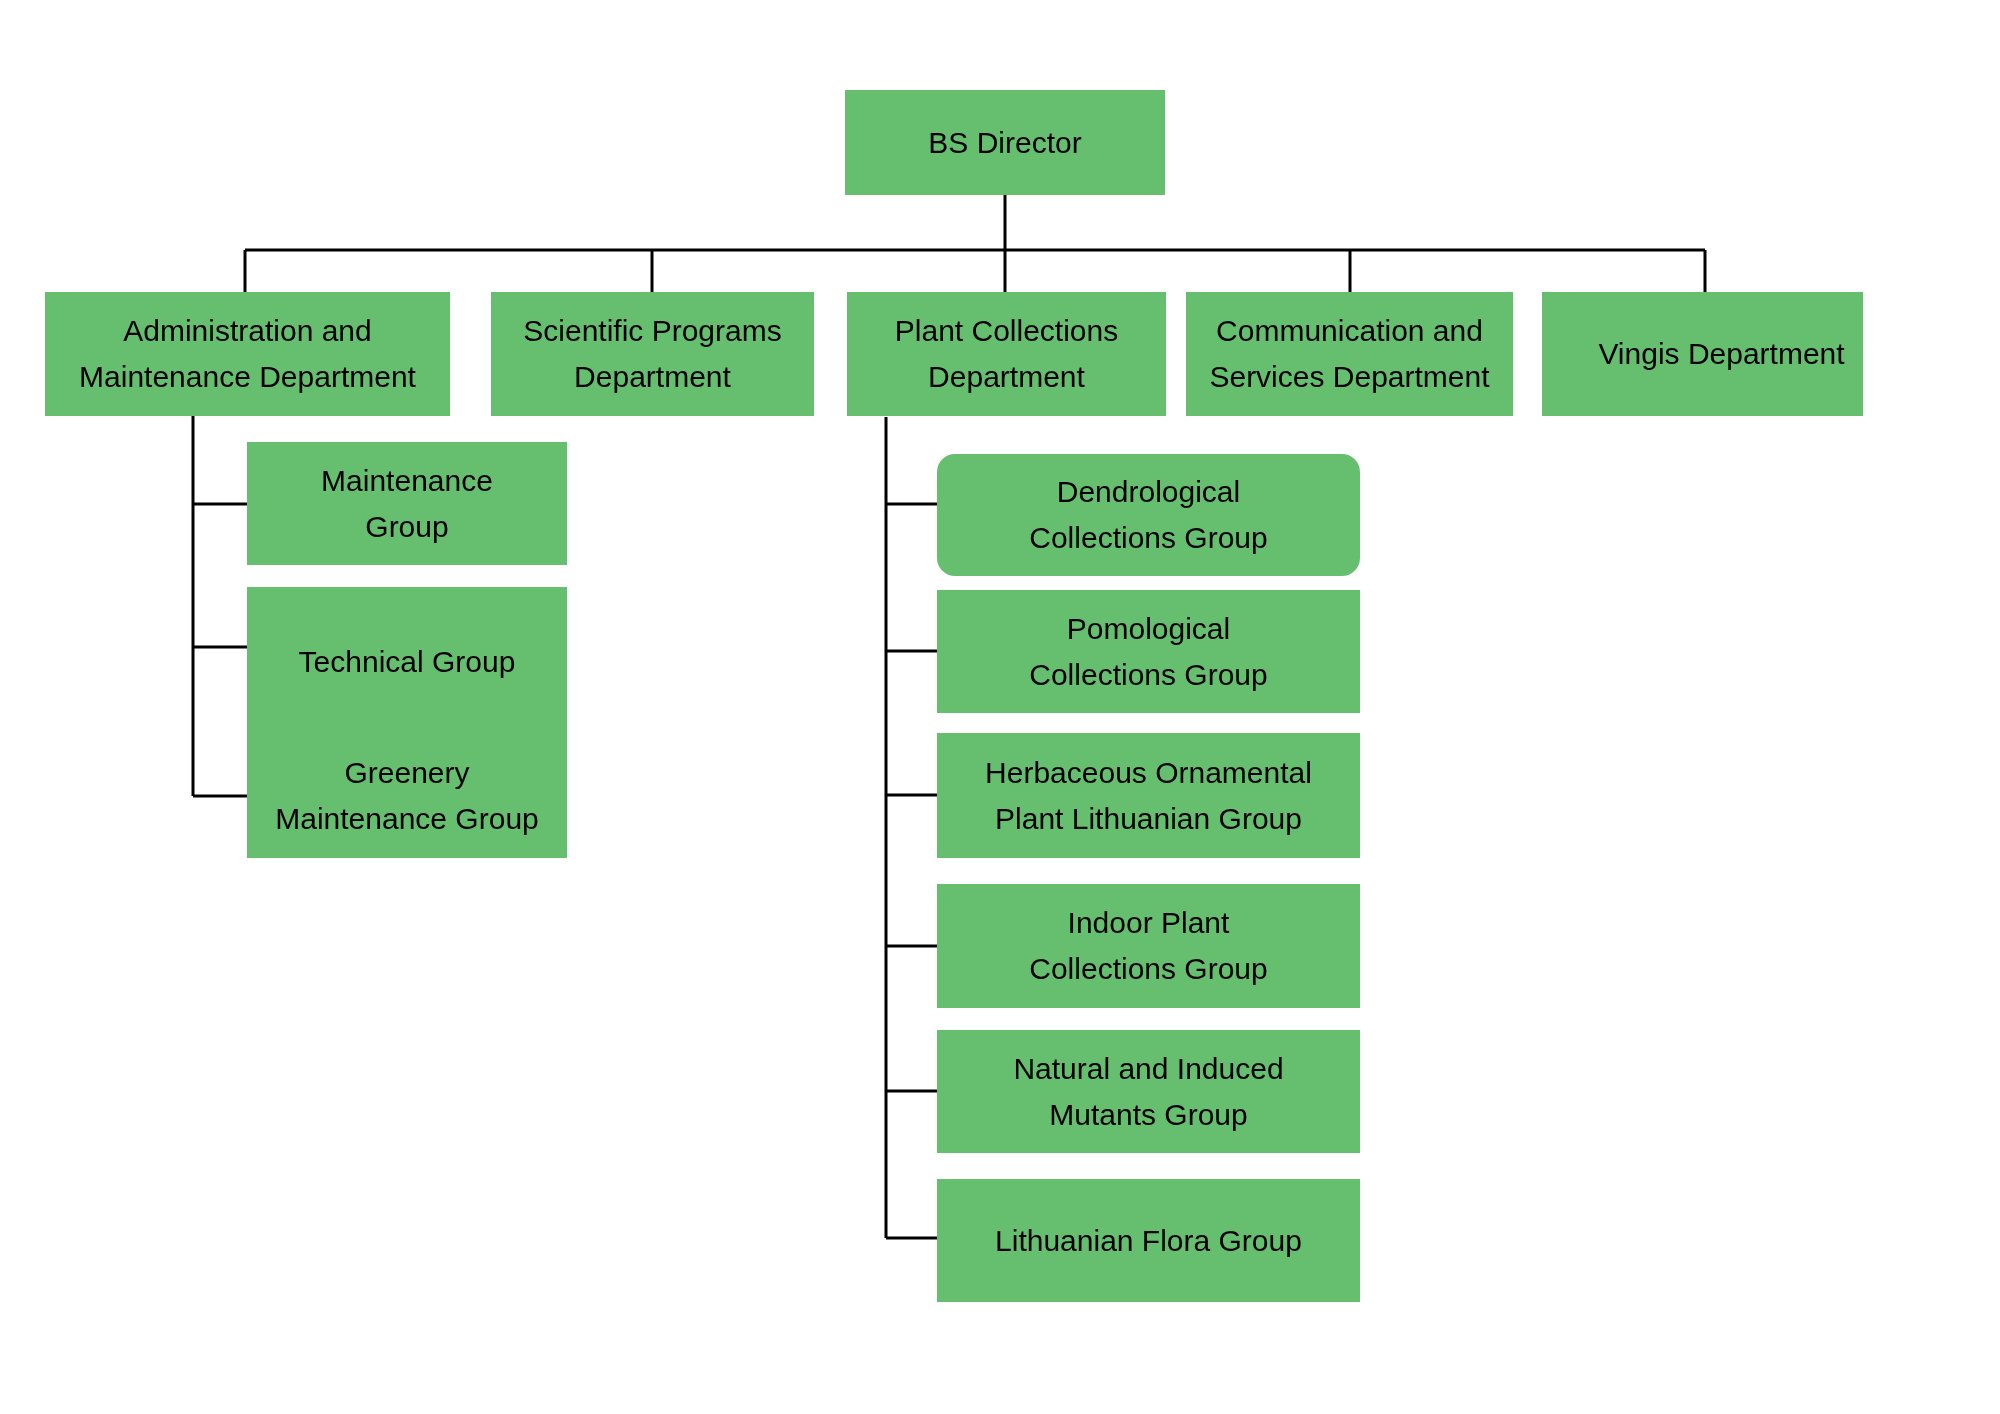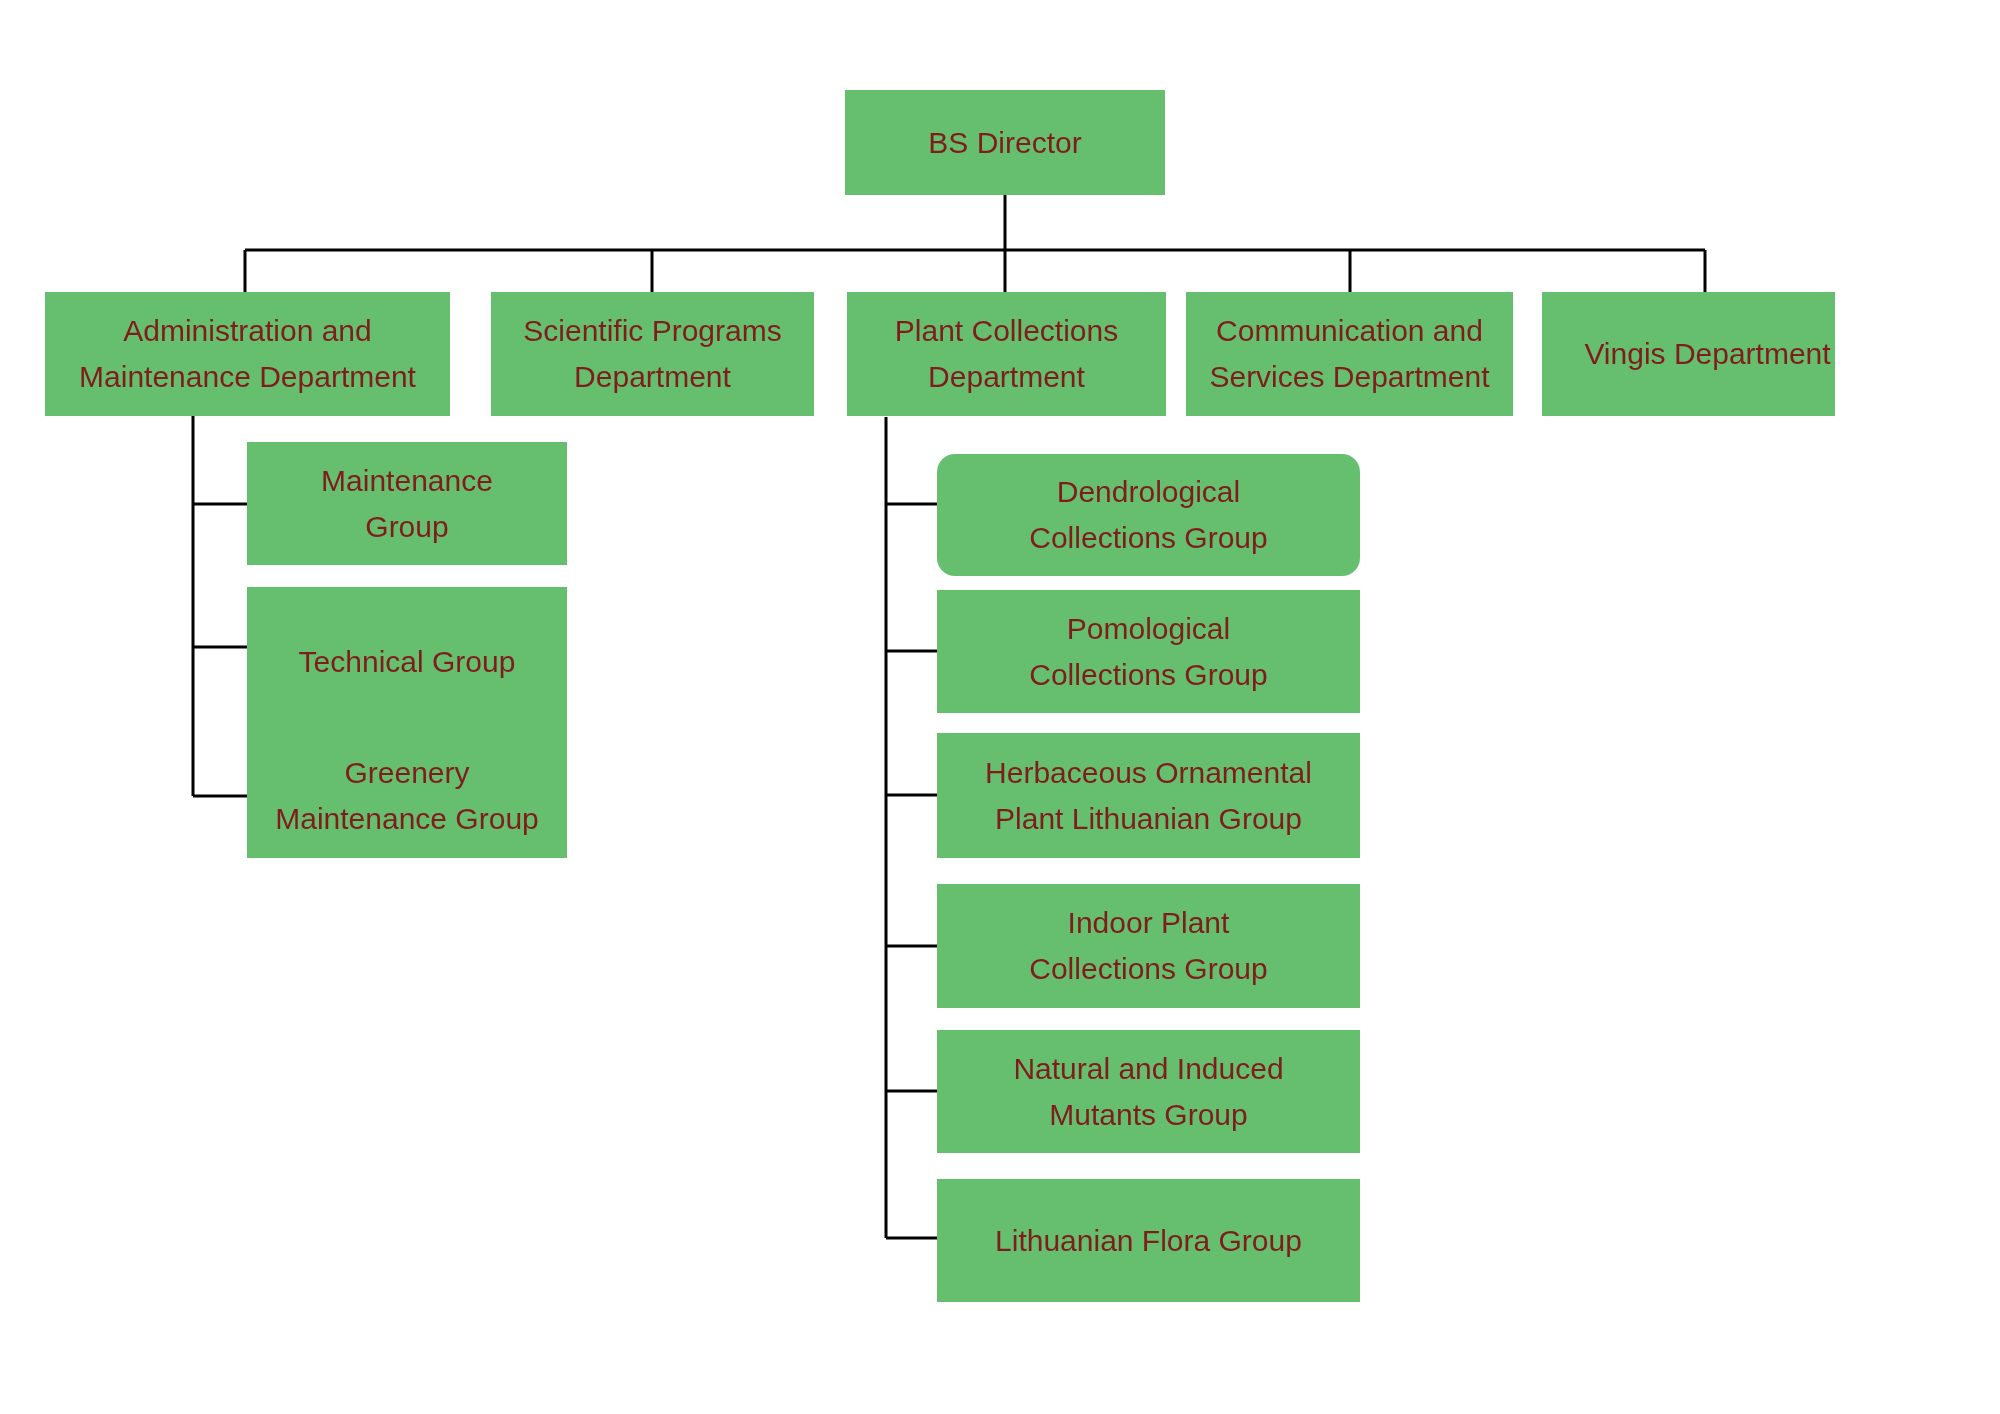--- a/index.html
+++ b/index.html
@@ -12,21 +12,21 @@
     overflow: hidden;
   }
   .connectors {
     position: absolute;
     left: 0; top: 0;
     width: 2000px; height: 1414px;
   }
   .node {
     position: absolute;
     background: #66BF6E;
-    color: #7f1d1d;
+    color: #000000;
     display: flex;
     align-items: center;
     justify-content: center;
     text-align: center;
     white-space: pre-line;
     font-size: 30px;
     line-height: 46px;
     box-sizing: border-box;
   }
 </style>
@@ -51,21 +51,21 @@
 
   <div class="node" style="left:491px; top:292px; width:323px; height:124px;">Scientific Programs
 Department</div>
 
   <div class="node" style="left:847px; top:292px; width:319px; height:124px;">Plant Collections
 Department</div>
 
   <div class="node" style="left:1186px; top:292px; width:327px; height:124px;">Communication and
 Services Department</div>
 
-  <div class="node" style="left:1542px; top:292px; width:293px; height:124px;padding-left:38px;">Vingis Department</div>
+  <div class="node" style="left:1542px; top:292px; width:321px; height:124px;padding-left:38px;">Vingis Department</div>
 
   <div class="node" style="left:247px; top:442px; width:320px; height:123px;">Maintenance
 Group</div>
 
   <div class="node" style="left:247px; top:587px; width:320px; height:150px;">Technical Group</div>
 
   <div class="node" style="left:247px; top:733px; width:320px; height:125px;">Greenery
 Maintenance Group</div>
 
   <div class="node" style="left:937px; top:454px; width:423px; height:122px;border-radius:18px;">Dendrological

